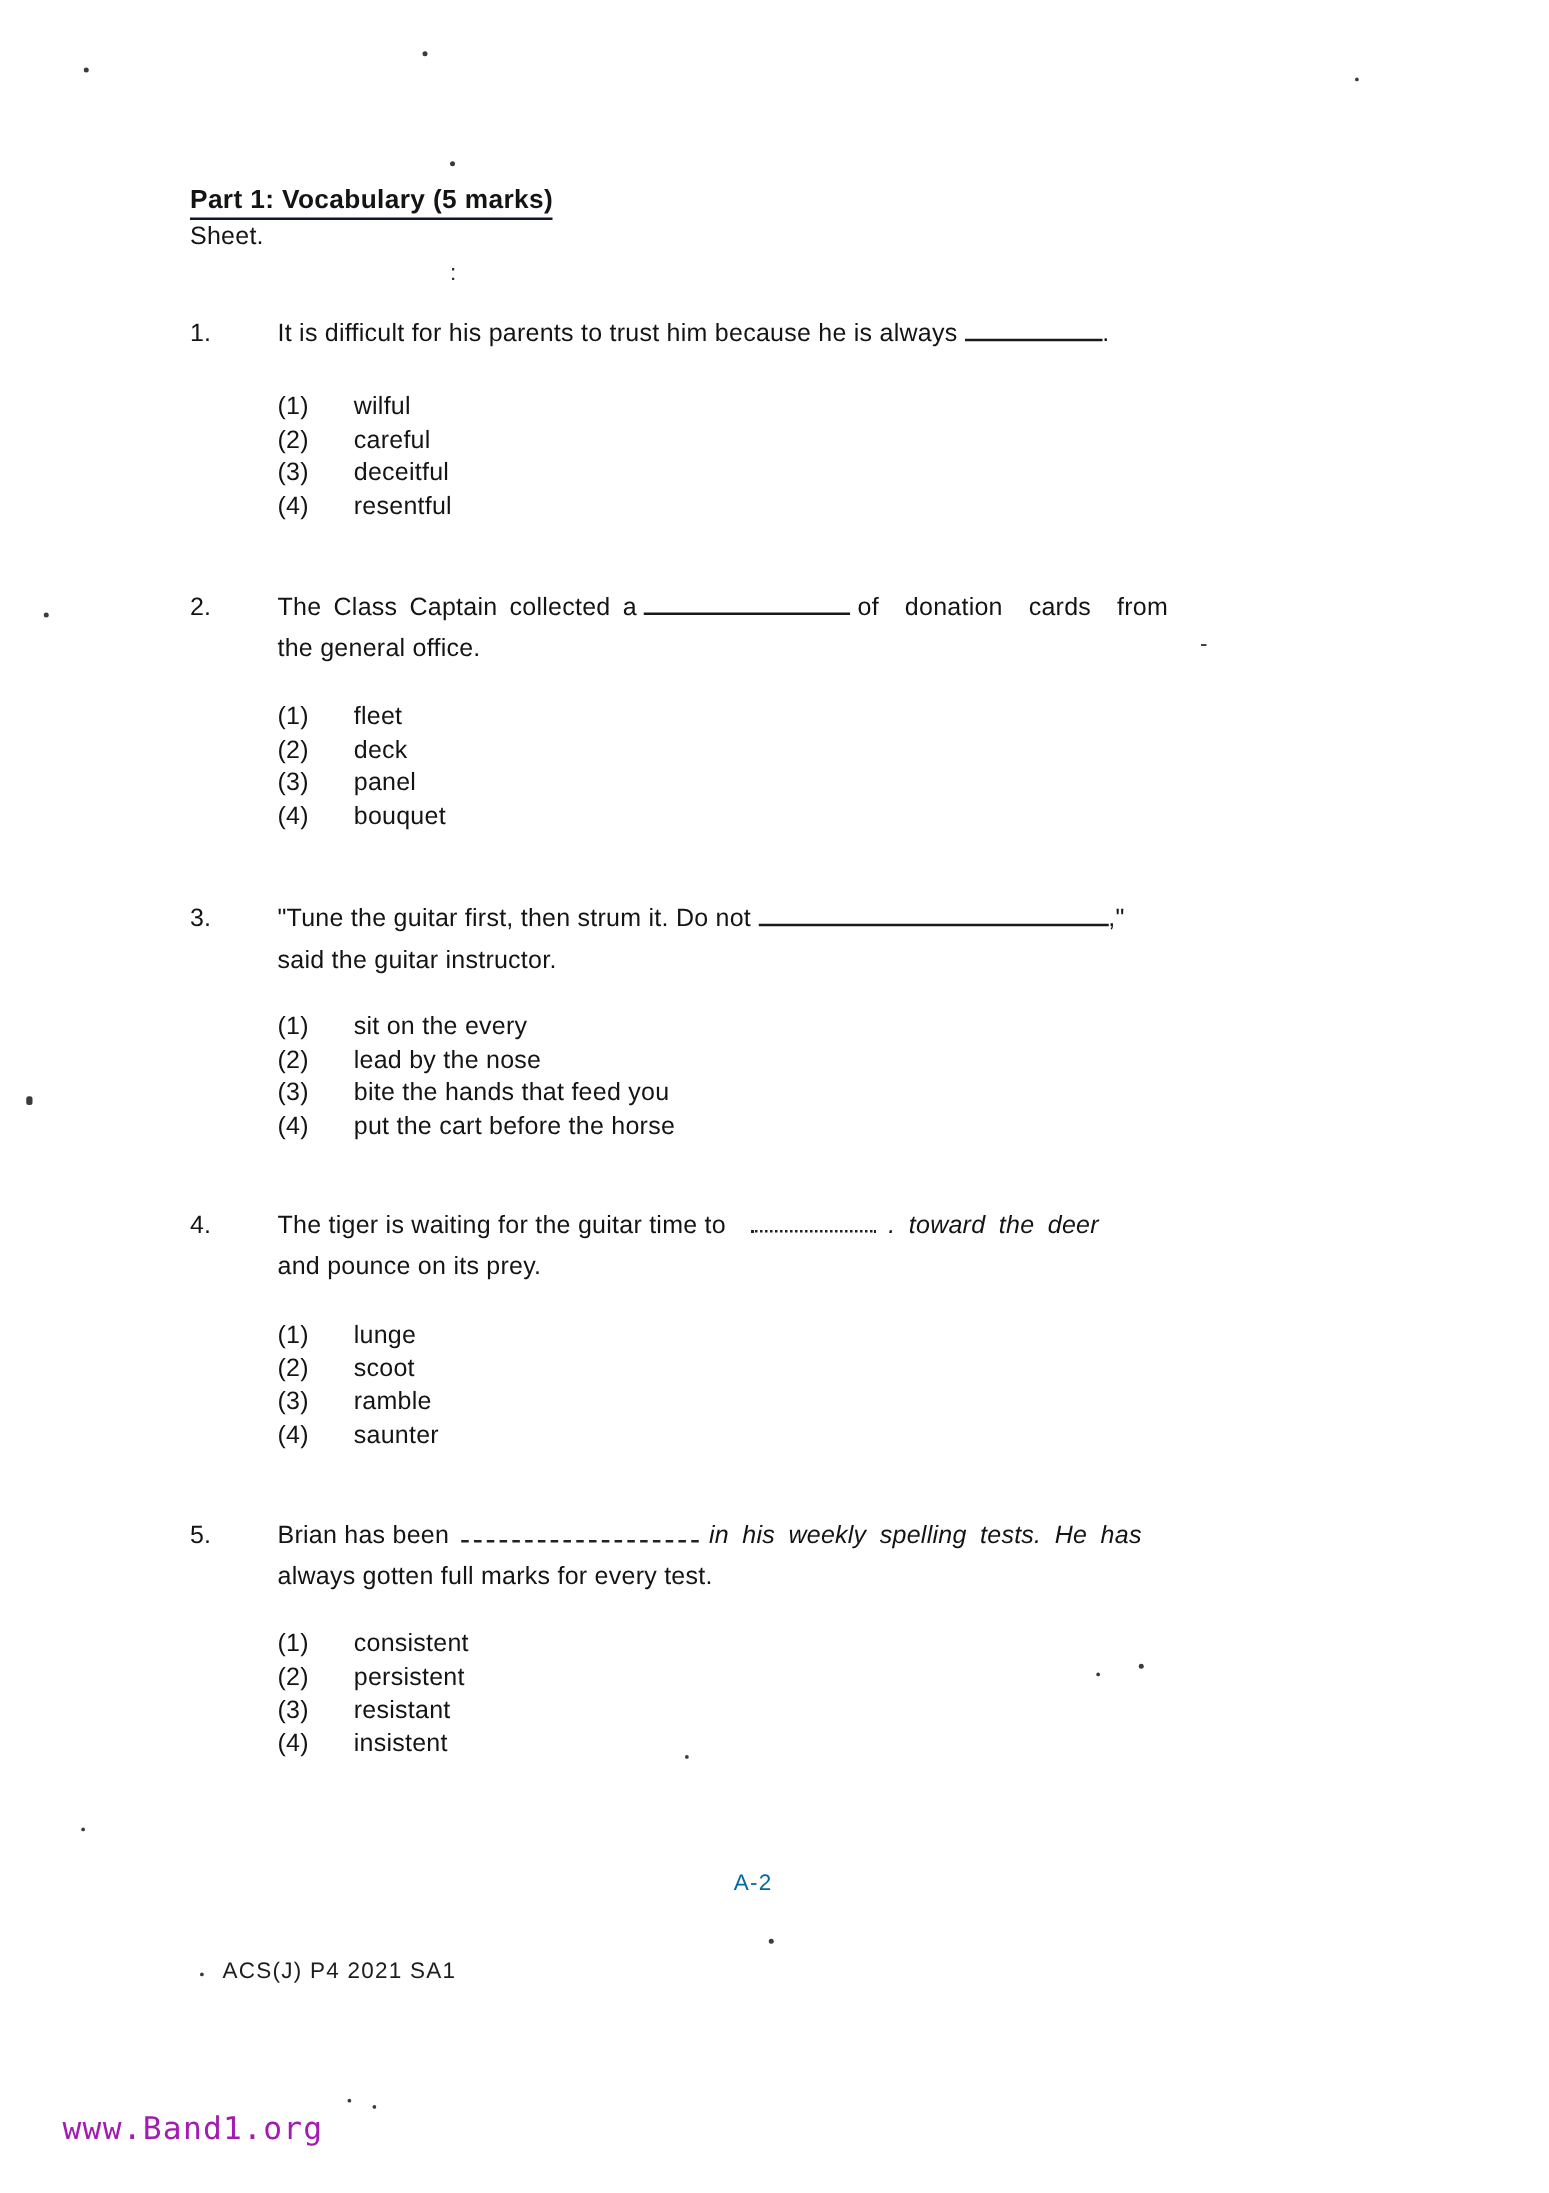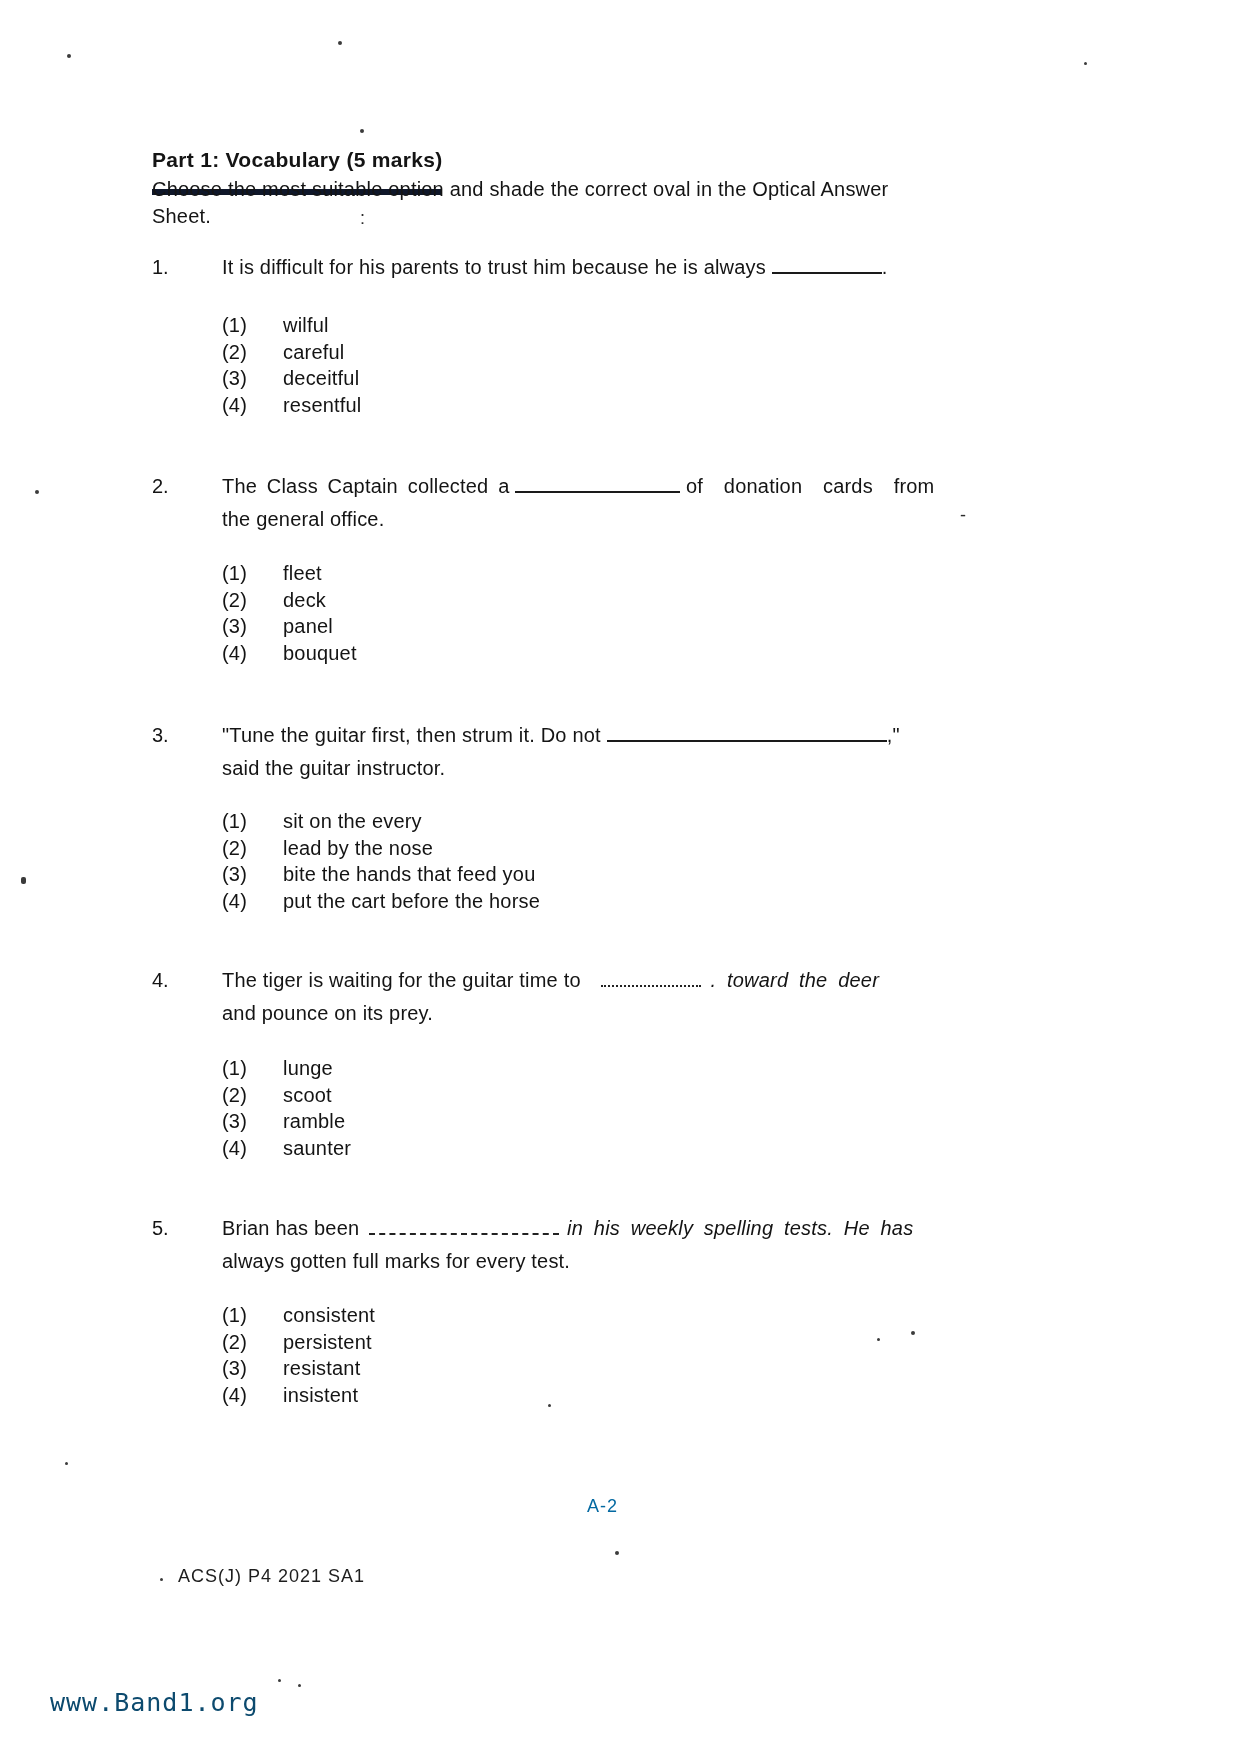--- a/index.html
+++ b/index.html
@@ -9,21 +9,21 @@
     background:#ffffff;
     font-family:"Liberation Sans",sans-serif;
     color:#141414;
     overflow:hidden;
     filter:blur(0.3px);
   }
   
   .part-title{
     position:absolute;left:152px;top:148px;
     font-size:21px;font-weight:bold;letter-spacing:.3px;
-    border-bottom:6px solid #0f172a;padding-bottom:17px;
+    border-bottom:2px solid #0f172a;padding-bottom:2px;
     white-space:nowrap;
   }
   .intro{
     position:absolute;left:152px;top:176px;width:840px;
     font-size:20px;line-height:27px;letter-spacing:.2px;
   }
   .stray{position:absolute;font-size:18px;color:#2c2c2c;}
   
   .question{position:absolute;left:152px;display:flex;}
   .qnum{width:70px;font-size:20px;line-height:33px;}
@@ -41,33 +41,32 @@
   .options{position:absolute;left:222px;}
   .opt{display:flex;height:26.5px;font-size:20px;letter-spacing:.2px;}
   .onum{width:61px;}
   .olabel{white-space:nowrap;}
   
   .footer-code{position:absolute;left:178px;top:1566px;font-size:18px;letter-spacing:1px;color:#1d1d1d;}
   .footer-page{position:absolute;left:587px;top:1496px;font-size:18px;letter-spacing:1px;color:#0369a1;}
   .watermark{
     position:absolute;left:50px;top:1688px;
     font-family:"DejaVu Sans Mono",monospace;
-    font-size:25px;letter-spacing:1px;color:#0c4a6e;
+    font-size:25px;letter-spacing:1px;color:#a21caf;
   }
   
   .speck{position:absolute;background:#3b3b3b;border-radius:50%;width:4px;height:4px;}
 </style>
 </head>
 <body>
 
 <div class="sheet">
 
   <div class="part-title">Part 1: Vocabulary (5 marks)</div>
   <div class="intro">
-    <div>Choose the most suitable option and shade the correct oval in the Optical Answer</div>
     <div>Sheet.</div>
   </div>
   <span class="stray" style="left:360px;top:208px;">:</span>
 
   <div class="question" style="top:251px;">
     <div class="qnum">1.</div>
     <div class="qbody">
       <span>It is difficult for his parents to trust him because he is always</span>
       <span class="blank" style="width:110px;"></span><span>.</span>
     </div>

